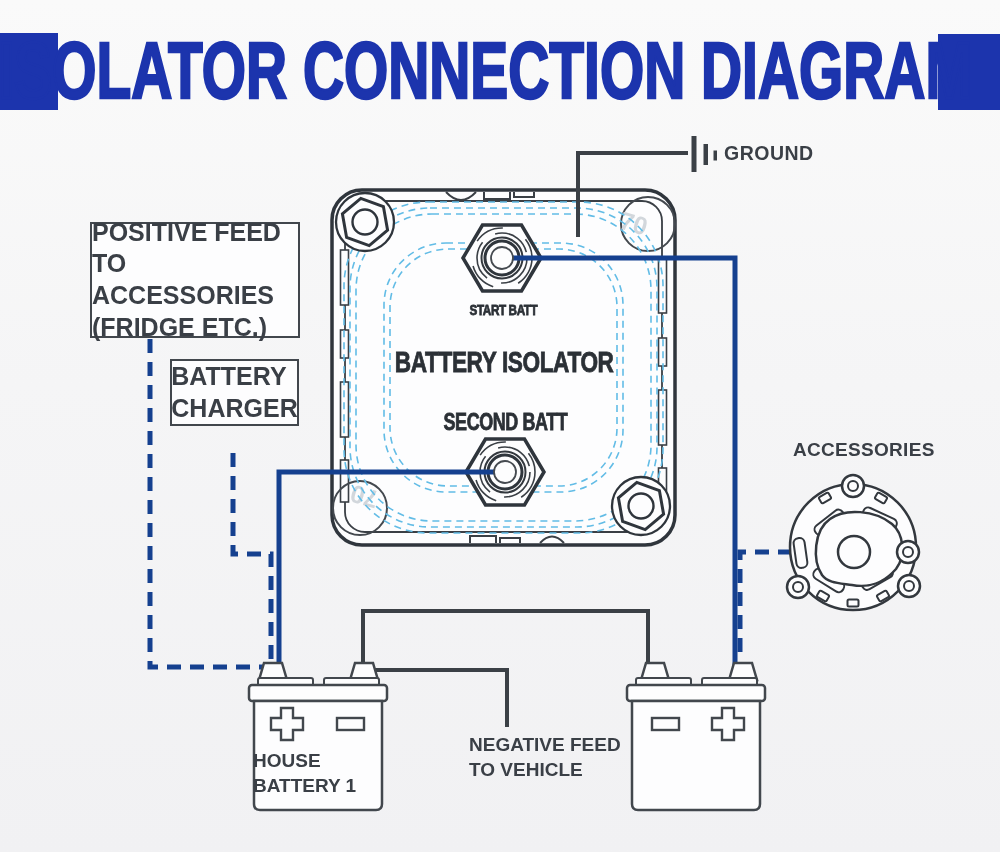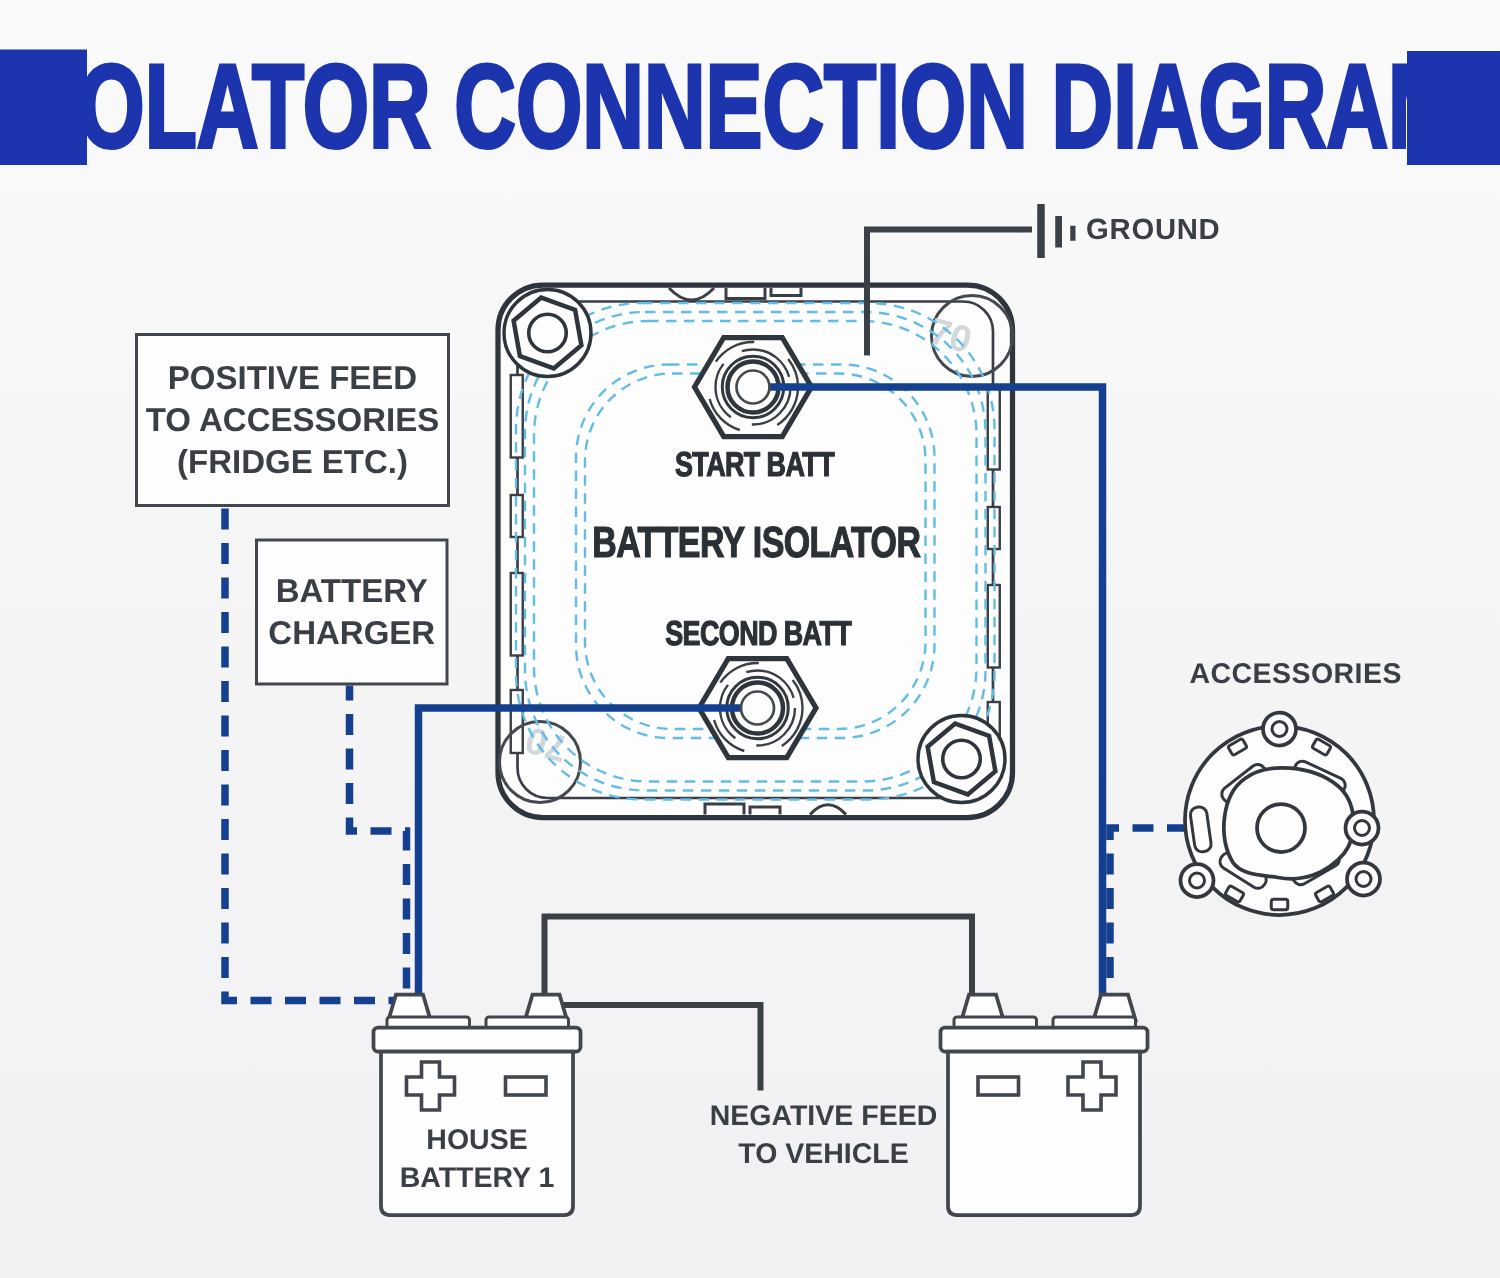--- a/index.html
+++ b/index.html
@@ -12,24 +12,24 @@
 
   
   .title-bar{background:#1c34ad;}
   #title-wrap{left:46px;top:28px;width:880px;height:86px;
               display:flex;align-items:center;justify-content:center;}
   #title-text{font-size:79px;font-weight:bold;color:#1c34ad;white-space:nowrap;
               letter-spacing:0px;-webkit-text-stroke:2.5px #1c34ad;
               transform:scaleX(0.72);transform-origin:center;}
 
   
-  .lbl{color:#3a3f46;font-weight:bold;text-align:center;white-space:pre-line;}
+  .lbl{color:#3a3f46;font-weight:bold;white-space:pre-line;}
   .box{background:#fdfdfe;border:2.5px solid #42474d;box-sizing:border-box;
        display:flex;align-items:center;justify-content:center;}
-  .box .lbl{font-size:22px;line-height:1.27;}
+  .box .lbl{font-size:25px;line-height:1.27;}
 
   
   .dev-lbl{display:flex;align-items:center;justify-content:center;color:#2b3036;}
   .dev-lbl span{font-weight:bold;white-space:nowrap;-webkit-text-stroke:0.8px #2b3036;
                 transform:scaleX(0.78);transform-origin:center;letter-spacing:-0.5px;}
 
   .mold{font:bold 25px "Liberation Sans",sans-serif;fill:#d2d7dc;}
 </style>
 </head>
 <body>
@@ -192,35 +192,35 @@
   </div>
 
   <div class="abs lbl" style="left:724px;top:142px;font-size:19.5px;letter-spacing:0.5px;">GROUND</div>
 
   <div class="abs box" style="left:90px;top:222px;width:210px;height:116px;">
     <div class="lbl">POSITIVE FEED
 TO ACCESSORIES
 (FRIDGE ETC.)</div>
   </div>
 
-  <div class="abs box" style="left:170px;top:359px;width:129px;height:98px;">
+  <div class="abs box" style="left:170px;top:359px;width:129px;height:67px;">
     <div class="lbl">BATTERY
 CHARGER</div>
   </div>
 
   <div class="abs lbl" style="left:793px;top:439px;width:120px;font-size:19px;letter-spacing:0.3px;">ACCESSORIES</div>
 
   <div class="abs lbl" style="left:425px;top:733px;width:160px;font-size:19px;line-height:1.3;margin-left:44px;">NEGATIVE FEED
 TO VEHICLE</div>
 
   <div class="abs lbl" style="left:253px;top:749px;width:130px;font-size:19px;line-height:1.3;">HOUSE
 BATTERY 1</div>
 
 
-  <div class="abs dev-lbl" style="left:433px;top:296px;width:140px;height:26px;font-size:23px;">
+  <div class="abs dev-lbl" style="left:433px;top:296px;width:140px;height:26px;font-size:15px;">
     <span>START BATT</span>
   </div>
   <div class="abs dev-lbl" style="left:384px;top:346px;width:240px;height:33px;font-size:29px;text-align:center;">
     <span>BATTERY ISOLATOR</span>
   </div>
   <div class="abs dev-lbl" style="left:435px;top:409px;width:140px;height:26px;font-size:23px;">
     <span>SECOND BATT</span>
   </div>
 
 </div>

